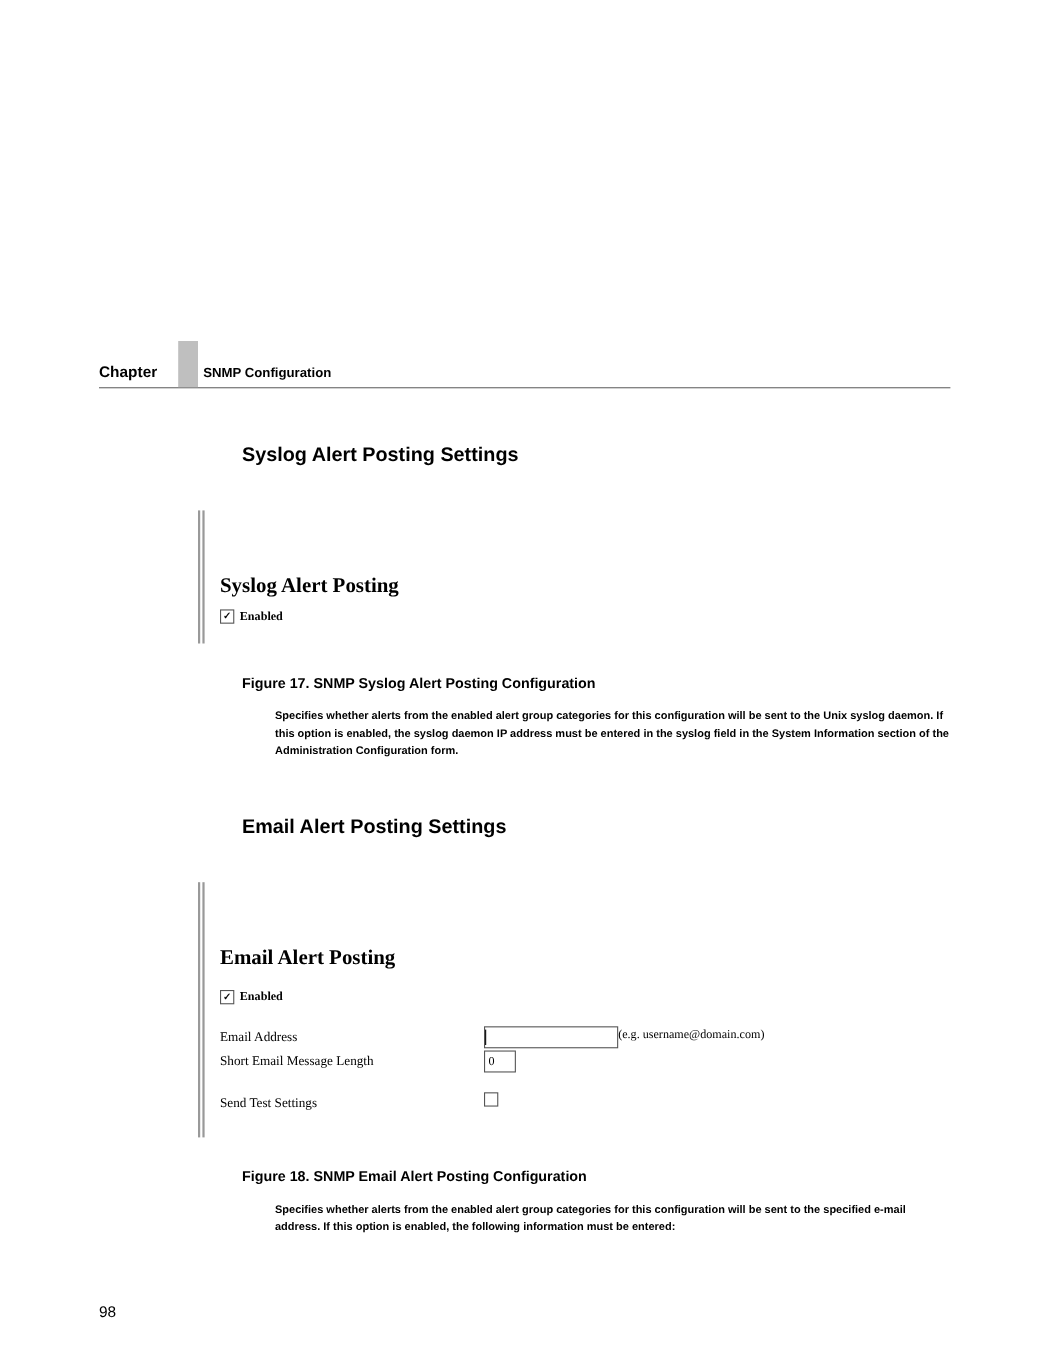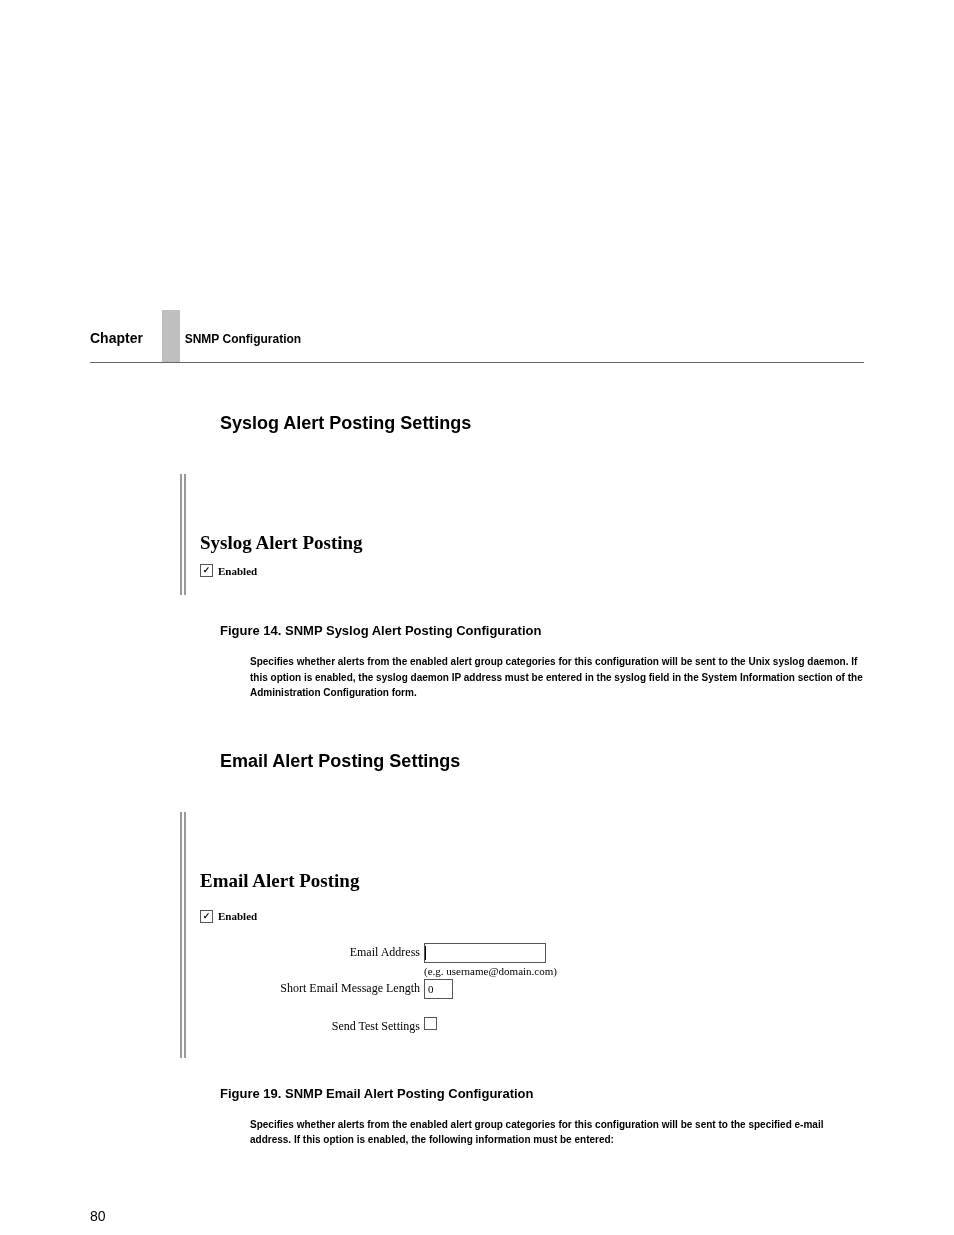--- a/index.html
+++ b/index.html
@@ -12,21 +12,21 @@
   }
   .page {
     padding: 330px 90px 80px 90px;
     box-sizing: border-box;
   }
   .header-line {
     position: relative;
     border-bottom: 1px solid #666;
     display: flex;
     align-items: flex-end;
-    padding-bottom: 16px;
+    padding-bottom: 6px;
   }
   .chapter-bar {
     position: absolute;
     left: 72px;
     top: -20px;
     bottom: 0;
     width: 18px;
     background: #bfbfbf;
   }
   .chapter-label {
@@ -87,27 +87,26 @@
   }
   .form-row {
     font-family: Georgia, 'Times New Roman', serif;
     font-size: 12px;
     display: flex;
     align-items: flex-start;
     margin-top: 6px;
   }
   .form-label {
     width: 220px;
-    text-align: right;
-    padding-right: 4px;
+    text-align: left;
+    padding-right: 20px;
     padding-top: 2px;
   }
   .form-control-col {
     display: flex;
-    flex-direction: column;
   }
   .text-input {
     width: 120px;
     height: 18px;
     border: 1px solid #555;
     background: #fff;
   }
   .text-input.small {
     width: 24px;
   }
@@ -162,21 +161,21 @@
     <h2 class="section">Syslog Alert Posting Settings</h2>
 
     <div class="screenshot-box">
       <div class="panel-title">Syslog Alert Posting</div>
       <div class="cb-row">
         <span class="cb">✓</span>
         <span>Enabled</span>
       </div>
     </div>
 
-    <div class="figure-caption">Figure 14. SNMP Syslog Alert Posting Configuration</div>
+    <div class="figure-caption">Figure 17. SNMP Syslog Alert Posting Configuration</div>
     <div class="body-text">Specifies whether alerts from the enabled alert group categories for this configuration will be sent to the Unix syslog daemon. If this option is enabled, the syslog daemon IP address must be entered in the syslog field in the System Information section of the Administration Configuration form.</div>
 
     <h2 class="section" style="">Email Alert Posting Settings</h2>
 
     <div class="screenshot-box">
       <div class="panel-title">Email Alert Posting</div>
 
       <div class="cb-row" style="margin-top:18px; margin-bottom:20px;">
         <span class="cb">✓</span>
         <span>Enabled</span>
@@ -195,22 +194,22 @@
         <div class="form-label">Short Email Message Length</div>
         <div class="text-input small" style="padding-left:3px; font-size:11px; line-height:18px;">0</div>
       </div>
 
       <div class="form-row" style="margin-top:18px; margin-bottom:6px;">
         <div class="form-label">Send Test Settings</div>
         <div><span class="cb"></span></div>
       </div>
     </div>
 
-    <div class="figure-caption">Figure 19. SNMP Email Alert Posting Configuration</div>
+    <div class="figure-caption">Figure 18. SNMP Email Alert Posting Configuration</div>
     <div class="body-text">Specifies whether alerts from the enabled alert group categories for this configuration will be sent to the specified e-mail address. If this option is enabled, the following information must be entered:</div>
 
   </div>
 
   <div class="footer">
-    <span class="page-num">80</span>
+    <span class="page-num">98</span>
   </div>
 
 </div>
 
 </body></html>

